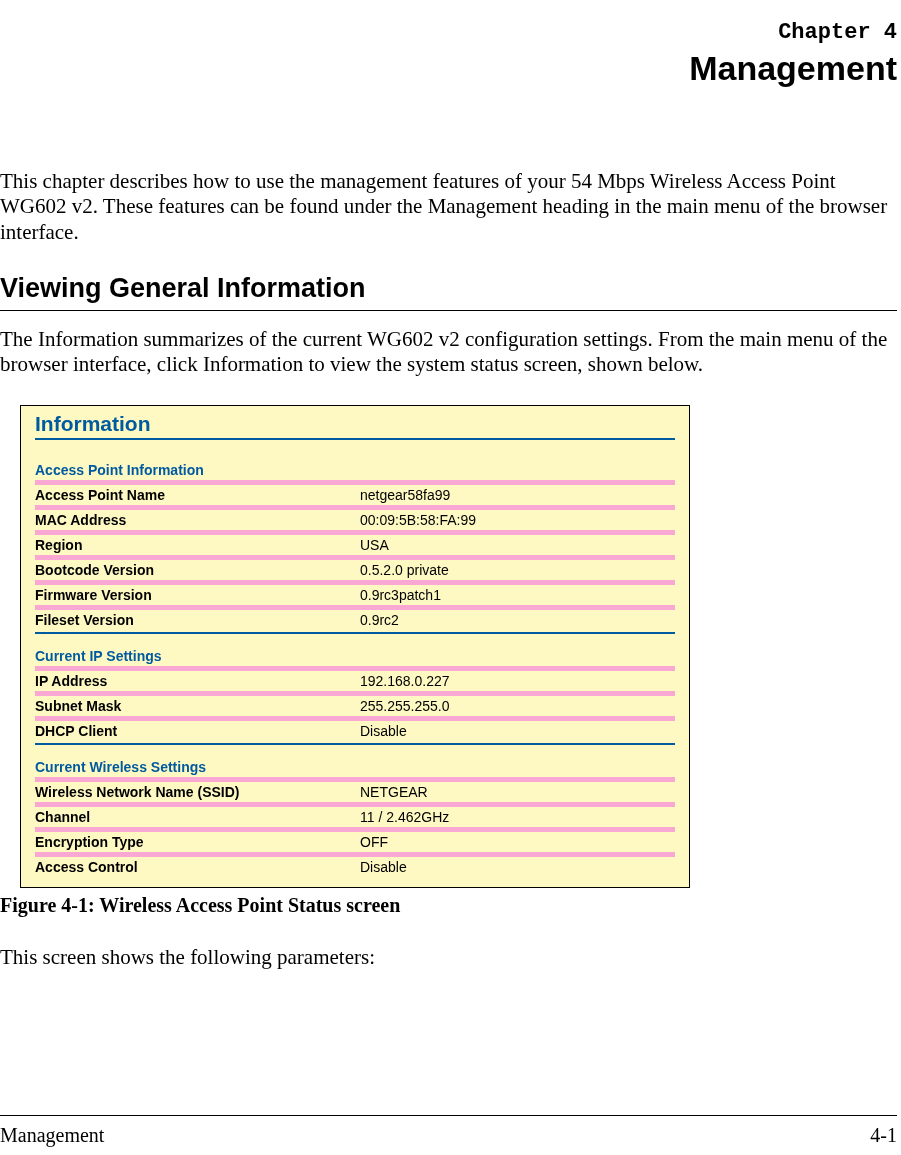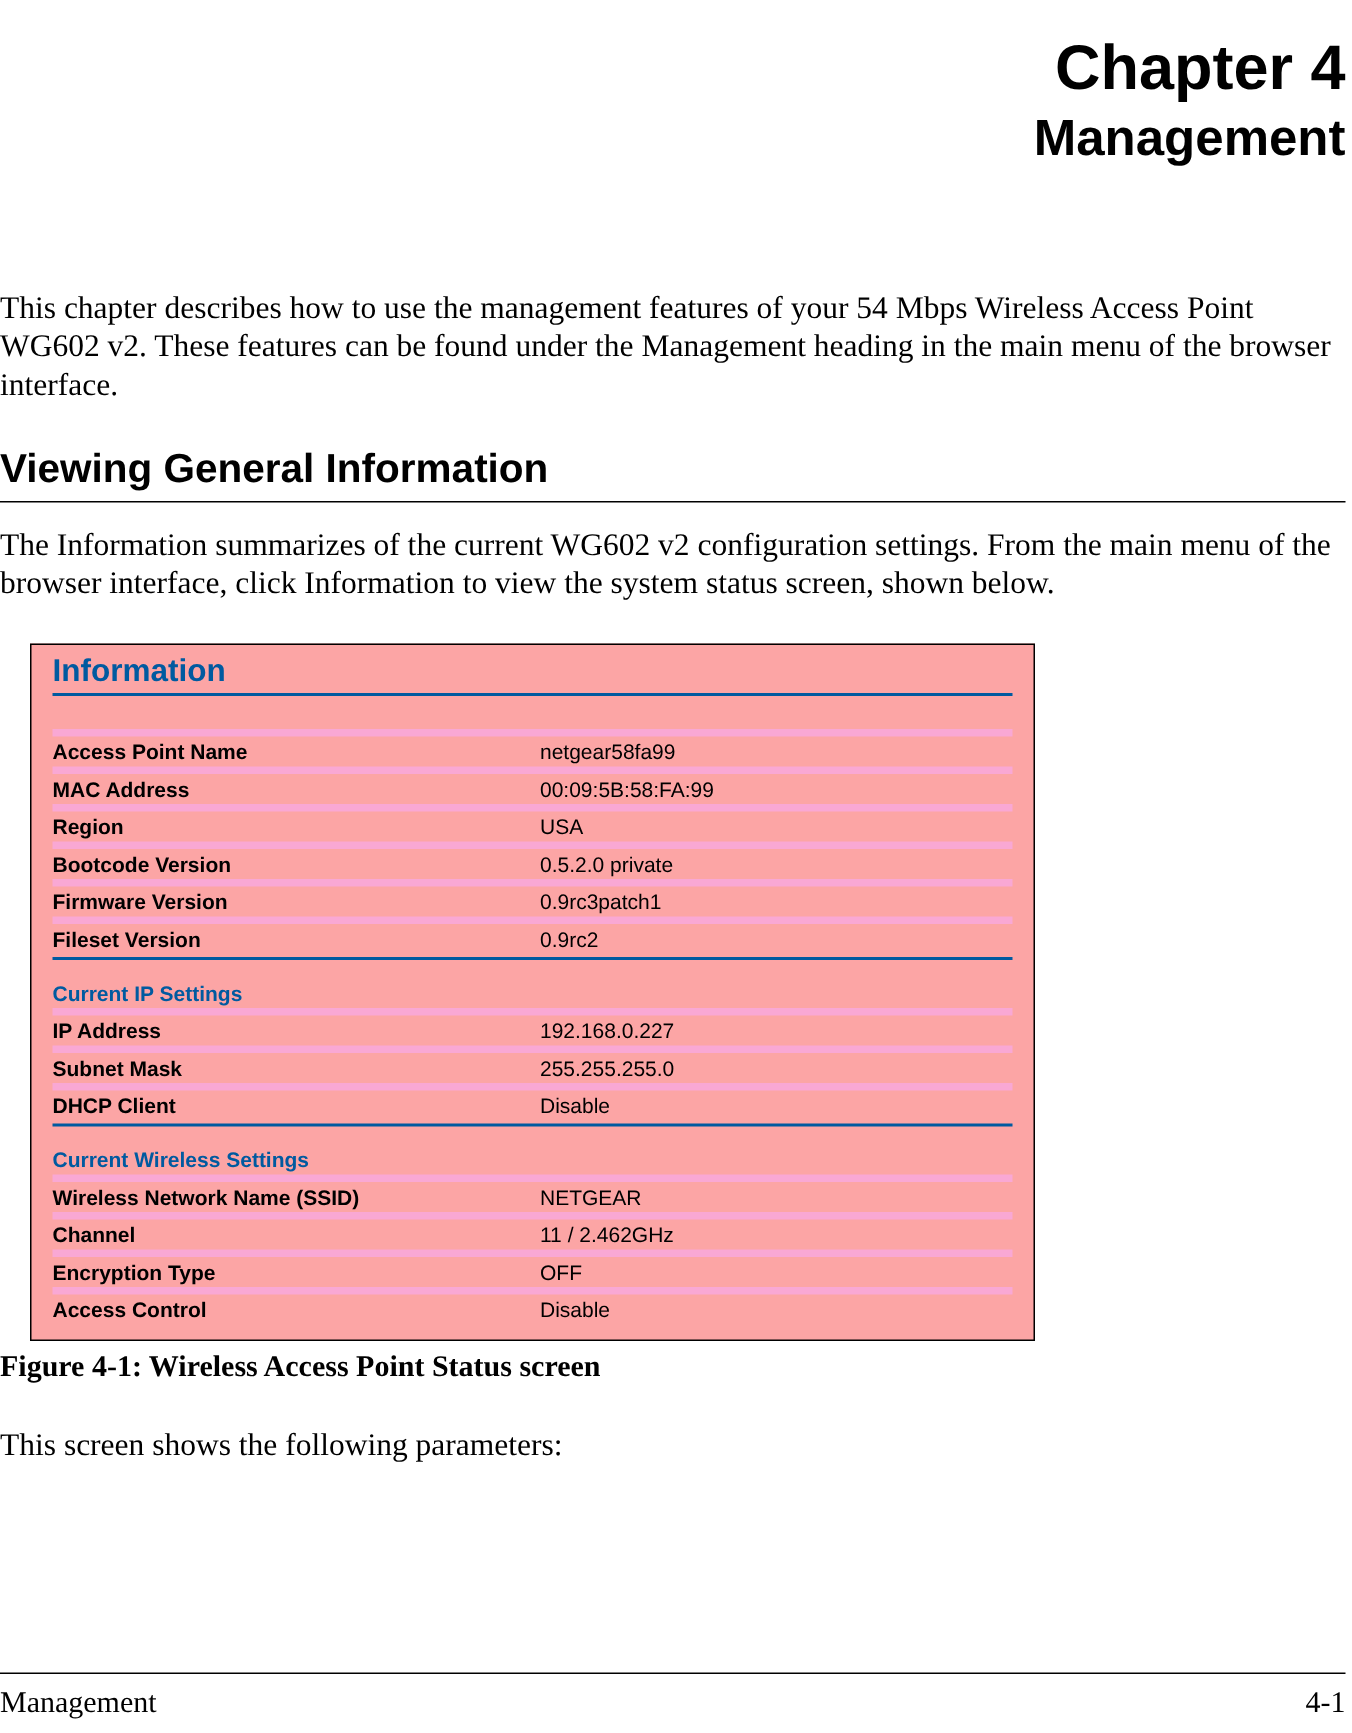--- a/index.html
+++ b/index.html
@@ -12,23 +12,23 @@
       min-height: 1155px;
       position: relative;
       padding: 20px 0 0 0;
     }
     .chapter-header {
       text-align: right;
       padding-right: 4px;
       margin-bottom: 80px;
     }
     .chapter-number {
-      font-family: Liberation Sans, sans-serif;
-      font-weight: bold;
-      font-size: 42px;
+      font-family: Liberation Mono, monospace;
+      font-weight: bold;
+      font-size: 22px;
       line-height: 1.2;
     }
     .chapter-title {
       font-family: Arial, Helvetica, sans-serif;
       font-weight: bold;
       font-size: 34px;
       line-height: 1.2;
       margin-top: 2px;
     }
     .body-para {
@@ -42,21 +42,21 @@
       font-size: 27px;
       border-bottom: 1.5px solid #000;
       padding-bottom: 6px;
       margin-bottom: 16px;
       margin-right: 4px;
     }
     .figure-box {
       border: 1px solid #000;
       width: 670px;
       margin-left: 20px;
-      background: #fca5a5;
+      background: #fef9c3;
       padding: 6px 0 8px 0;
     }
     .panel-title {
       font-family: Verdana, Arial, sans-serif;
       font-weight: bold;
       font-size: 21px;
       color: #005aa0;
       padding: 0 14px 0 14px;
     }
     .title-rule {
@@ -122,20 +122,21 @@
 <p class="body-para">This chapter describes how to use the management features of your 54 Mbps Wireless Access Point WG602 v2. These features can be found under the Management heading in the main menu of the browser interface.</p>
 
 <h2 class="section-heading">Viewing General Information</h2>
 
 <p class="body-para">The Information summarizes of the current WG602 v2 configuration settings. From the main menu of the browser interface, click Information to view the system status screen, shown below.</p>
 
 <div class="figure-box">
   <div class="panel-title">Information</div>
   <div class="title-rule"></div>
 
+  <div class="section-header">Access Point Information</div>
   <table class="kv-table">
     <tbody>
         <tr>
           <td class="kv-key">Access Point Name</td>
           <td class="kv-val">netgear58fa99</td>
         </tr>
     <tr>
           <td class="kv-key">MAC Address</td>
           <td class="kv-val">00:09:5B:58:FA:99</td>
         </tr>

